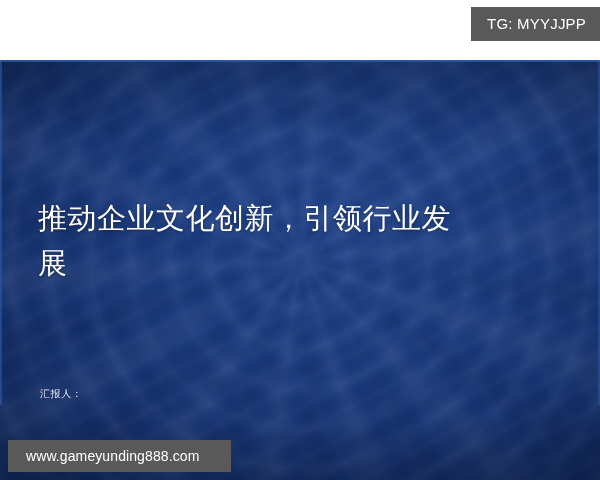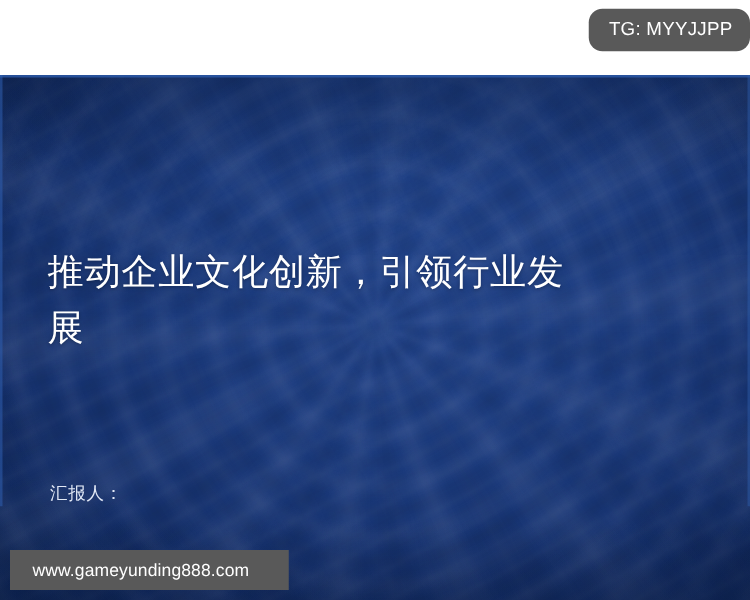--- a/index.html
+++ b/index.html
@@ -31,21 +31,20 @@
     top: 7px;
     background: #595959;
     color: #ffffff;
     font-size: 15px;
     line-height: 34px;
     height: 34px;
     padding: 0 14px 0 16px;
     letter-spacing: 0.2px;
     white-space: nowrap;
     z-index: 40;
-    border-radius: 11px;
   }
 
   
   .site-badge {
     position: absolute;
     left: 8px;
     top: 440px;
     background: #595959;
     color: #ffffff;
     font-size: 14px;
@@ -187,21 +186,21 @@
     line-height: 45px;
     font-weight: 400;
     letter-spacing: 0.5px;
     text-shadow: 0 1px 3px rgba(0,0,0,0.30);
   }
   .slide-presenter {
     position: absolute;
     left: 40px;
     top: 326px;
     color: #e2e9f6;
-    font-size: 14px;
+    font-size: 10px;
     line-height: 16px;
     letter-spacing: 0.6px;
   }
 </style>
 </head>
 <body>
 
 <div id="page">
 
   <div class="tg-badge">TG: MYYJJPP</div>

